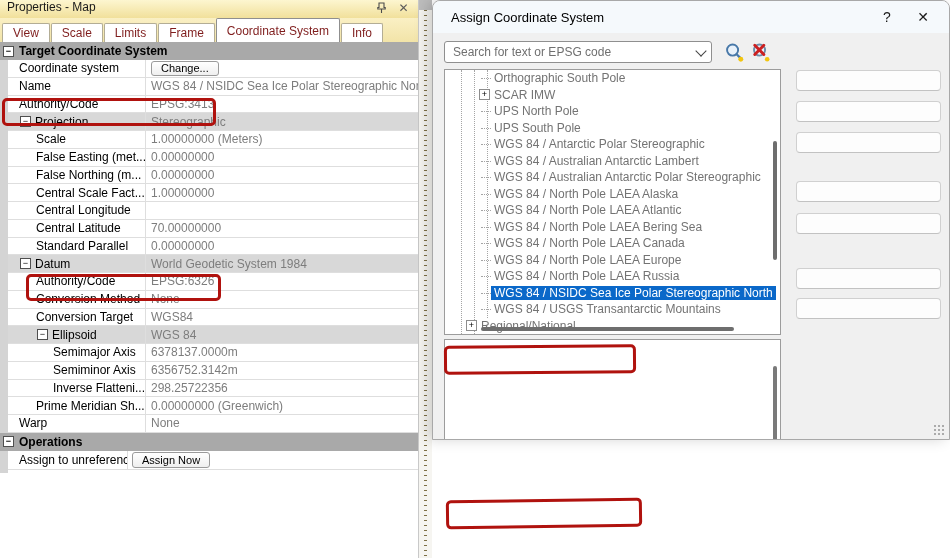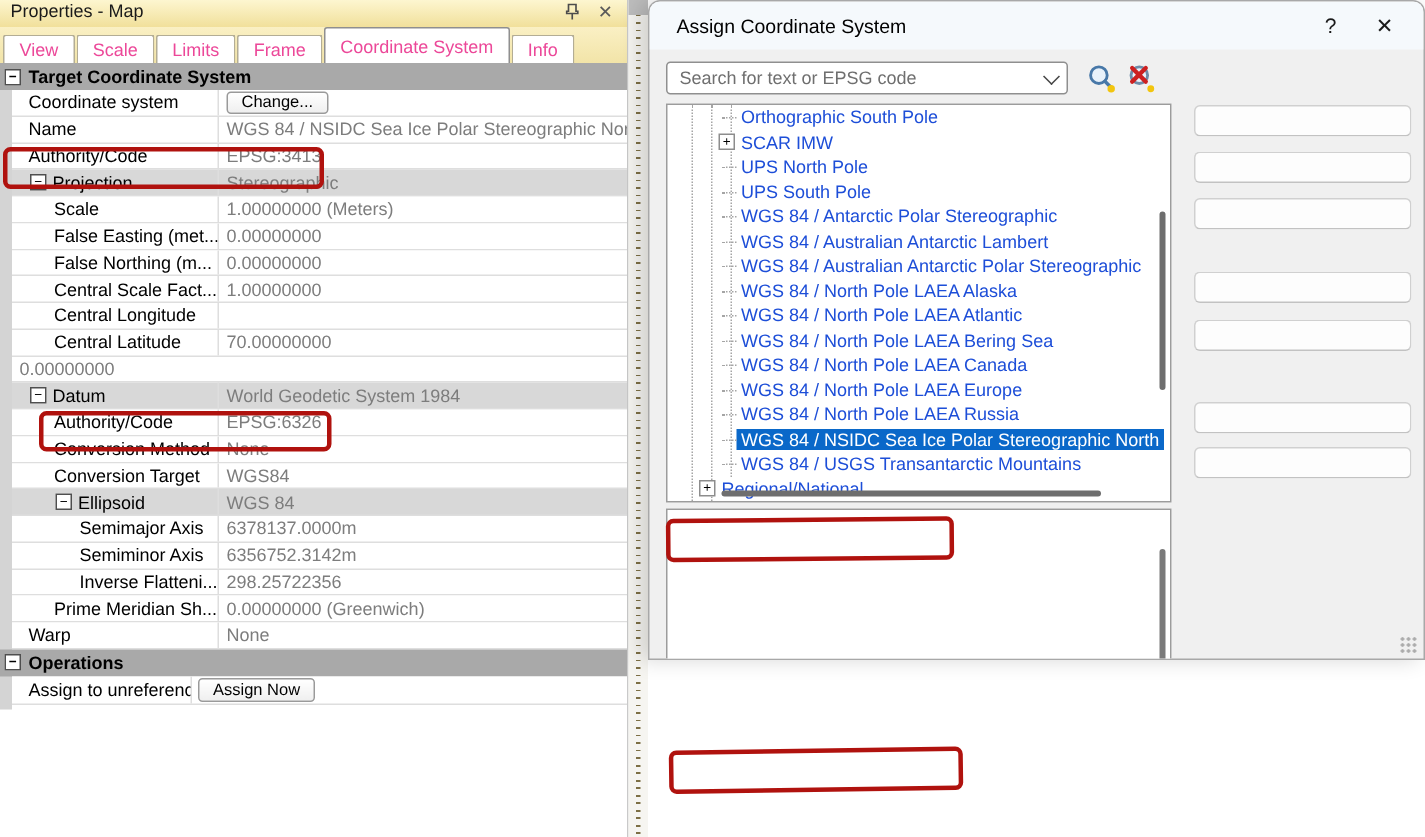--- a/index.html
+++ b/index.html
@@ -10,21 +10,21 @@
   #left-panel{position:absolute;left:0;top:0;width:419px;height:558px;background:#fff;
               border-right:1px solid #c9c9c9;box-sizing:border-box;}
   .lp-titlebar{height:18px;background:linear-gradient(#fdf6d0,#f1e09b);display:flex;
                padding:0 6px 0 7px;font-size:12px;color:#1a1a1a;}
   .lp-title{flex:1}
   .lp-icon{width:17px;height:16px;display:flex;align-items:center;justify-content:center;
            color:#5a5a5a;font-size:12px;margin-left:5px;cursor:default}
   .lp-tabs{height:24px;background:linear-gradient(#faf0c4,#f2e4a8);display:flex;align-items:flex-end;
            padding-left:2px;gap:1px;position:relative}
   .lp-tab{height:19px;display:flex;align-items:center;padding:0 10px;font-size:12px;background:#fff;
-          border:1px solid #b3ad95;border-bottom:none;border-radius:2px 2px 0 0;color:#ec4899;box-sizing:border-box}
+          border:1px solid #b3ad95;border-bottom:none;border-radius:2px 2px 0 0;color:#7f1d1d;box-sizing:border-box}
   .lp-tab.selected{height:24px;border-color:#8f8f8f;z-index:2}
 
   #gutter{position:absolute;left:0;top:46px;width:8px;height:427px;background:#d4d4d4;z-index:0}
 
   .section-hdr{height:18px;background:#a9a9a9;display:flex;align-items:center;font-weight:bold;
                font-size:12px;color:#000;padding-left:3px;gap:5px;position:relative;z-index:1}
   .pm-sq{width:9px;height:9px;background:#fff;border:1px solid #4f4f4f;font-size:9px;line-height:7px;
          display:inline-flex;align-items:center;justify-content:center;color:#000;box-sizing:content-box;flex:none}
 
   #grid-rows{position:relative;z-index:1}
@@ -83,21 +83,21 @@
   .guide{position:absolute;top:0;width:0;border-left:1px dotted #a5a5a5}
   .tree-item{position:relative;height:16.5px;display:flex;align-items:center;
              padding-left:calc(var(--lvl,3)*13px + 10px);white-space:nowrap;cursor:default}
   .tree-item.has-plus{padding-left:calc(var(--lvl,3)*13px - 5px)}
   .tree-item::before{content:"";position:absolute;left:calc(var(--lvl,3)*13px - 3px);top:50%;
                      width:10px;border-top:1px dotted #a5a5a5}
   .tree-item.has-plus::before{display:none}
   .tree-item .expand{display:none;width:9px;height:9px;border:1px solid #8d8d8d;background:#fff;
         font-size:9px;line-height:7px;align-items:center;justify-content:center;margin-right:4px;flex:none}
   .tree-item.has-plus .expand{display:inline-flex}
-  .t-label{color:#1d4ed8}
+  .t-label{color:#737373}
   .tree-item.selected .t-label{background:#0a68c9;color:#fff;padding:0 3px;margin-left:-3px}
   .tree .vthumb{position:absolute;right:3px;top:71px;width:4px;height:119px;background:#6e6e6e;border-radius:2px}
   .tree .hthumb{position:absolute;left:36px;bottom:3px;height:4px;width:253px;background:#6e6e6e;border-radius:2px}
 
   .details{position:absolute;left:11px;top:338px;width:337px;height:200px;background:#fff;
            border:1px solid #9c9c9c;box-sizing:border-box;padding:9px 0 0 10px;font-size:12px;
            color:#151515;overflow:hidden}
   .details .line{white-space:pre;height:13.4px;line-height:13.4px}
   .details .vthumb{position:absolute;right:3px;top:26px;width:4px;height:96px;background:#7a7a7a;border-radius:2px}
   .hscroll-bottom{position:absolute;left:40px;top:546px;width:310px;height:5px;background:#6e6e6e;border-radius:2px}
@@ -261,20 +261,24 @@
     <div class="cl">
 
       <span class="lbl-text">Central Latitude</span>
     </div>
     <div class="cv">
       <span class="val-text">70.00000000</span>
 
     </div>
   </div>
       <div class="grid-row" style="--lvl: 2;">
+    <div class="cl">
+
+      <span class="lbl-text">Standard Parallel</span>
+    </div>
     <div class="cv">
       <span class="val-text">0.00000000</span>
 
     </div>
   </div>
       <div class="grid-row category" style="--lvl: 1;">
     <div class="cl">
       <span class="pm-sq">−</span>
       <span class="lbl-text">Datum</span>
     </div>

